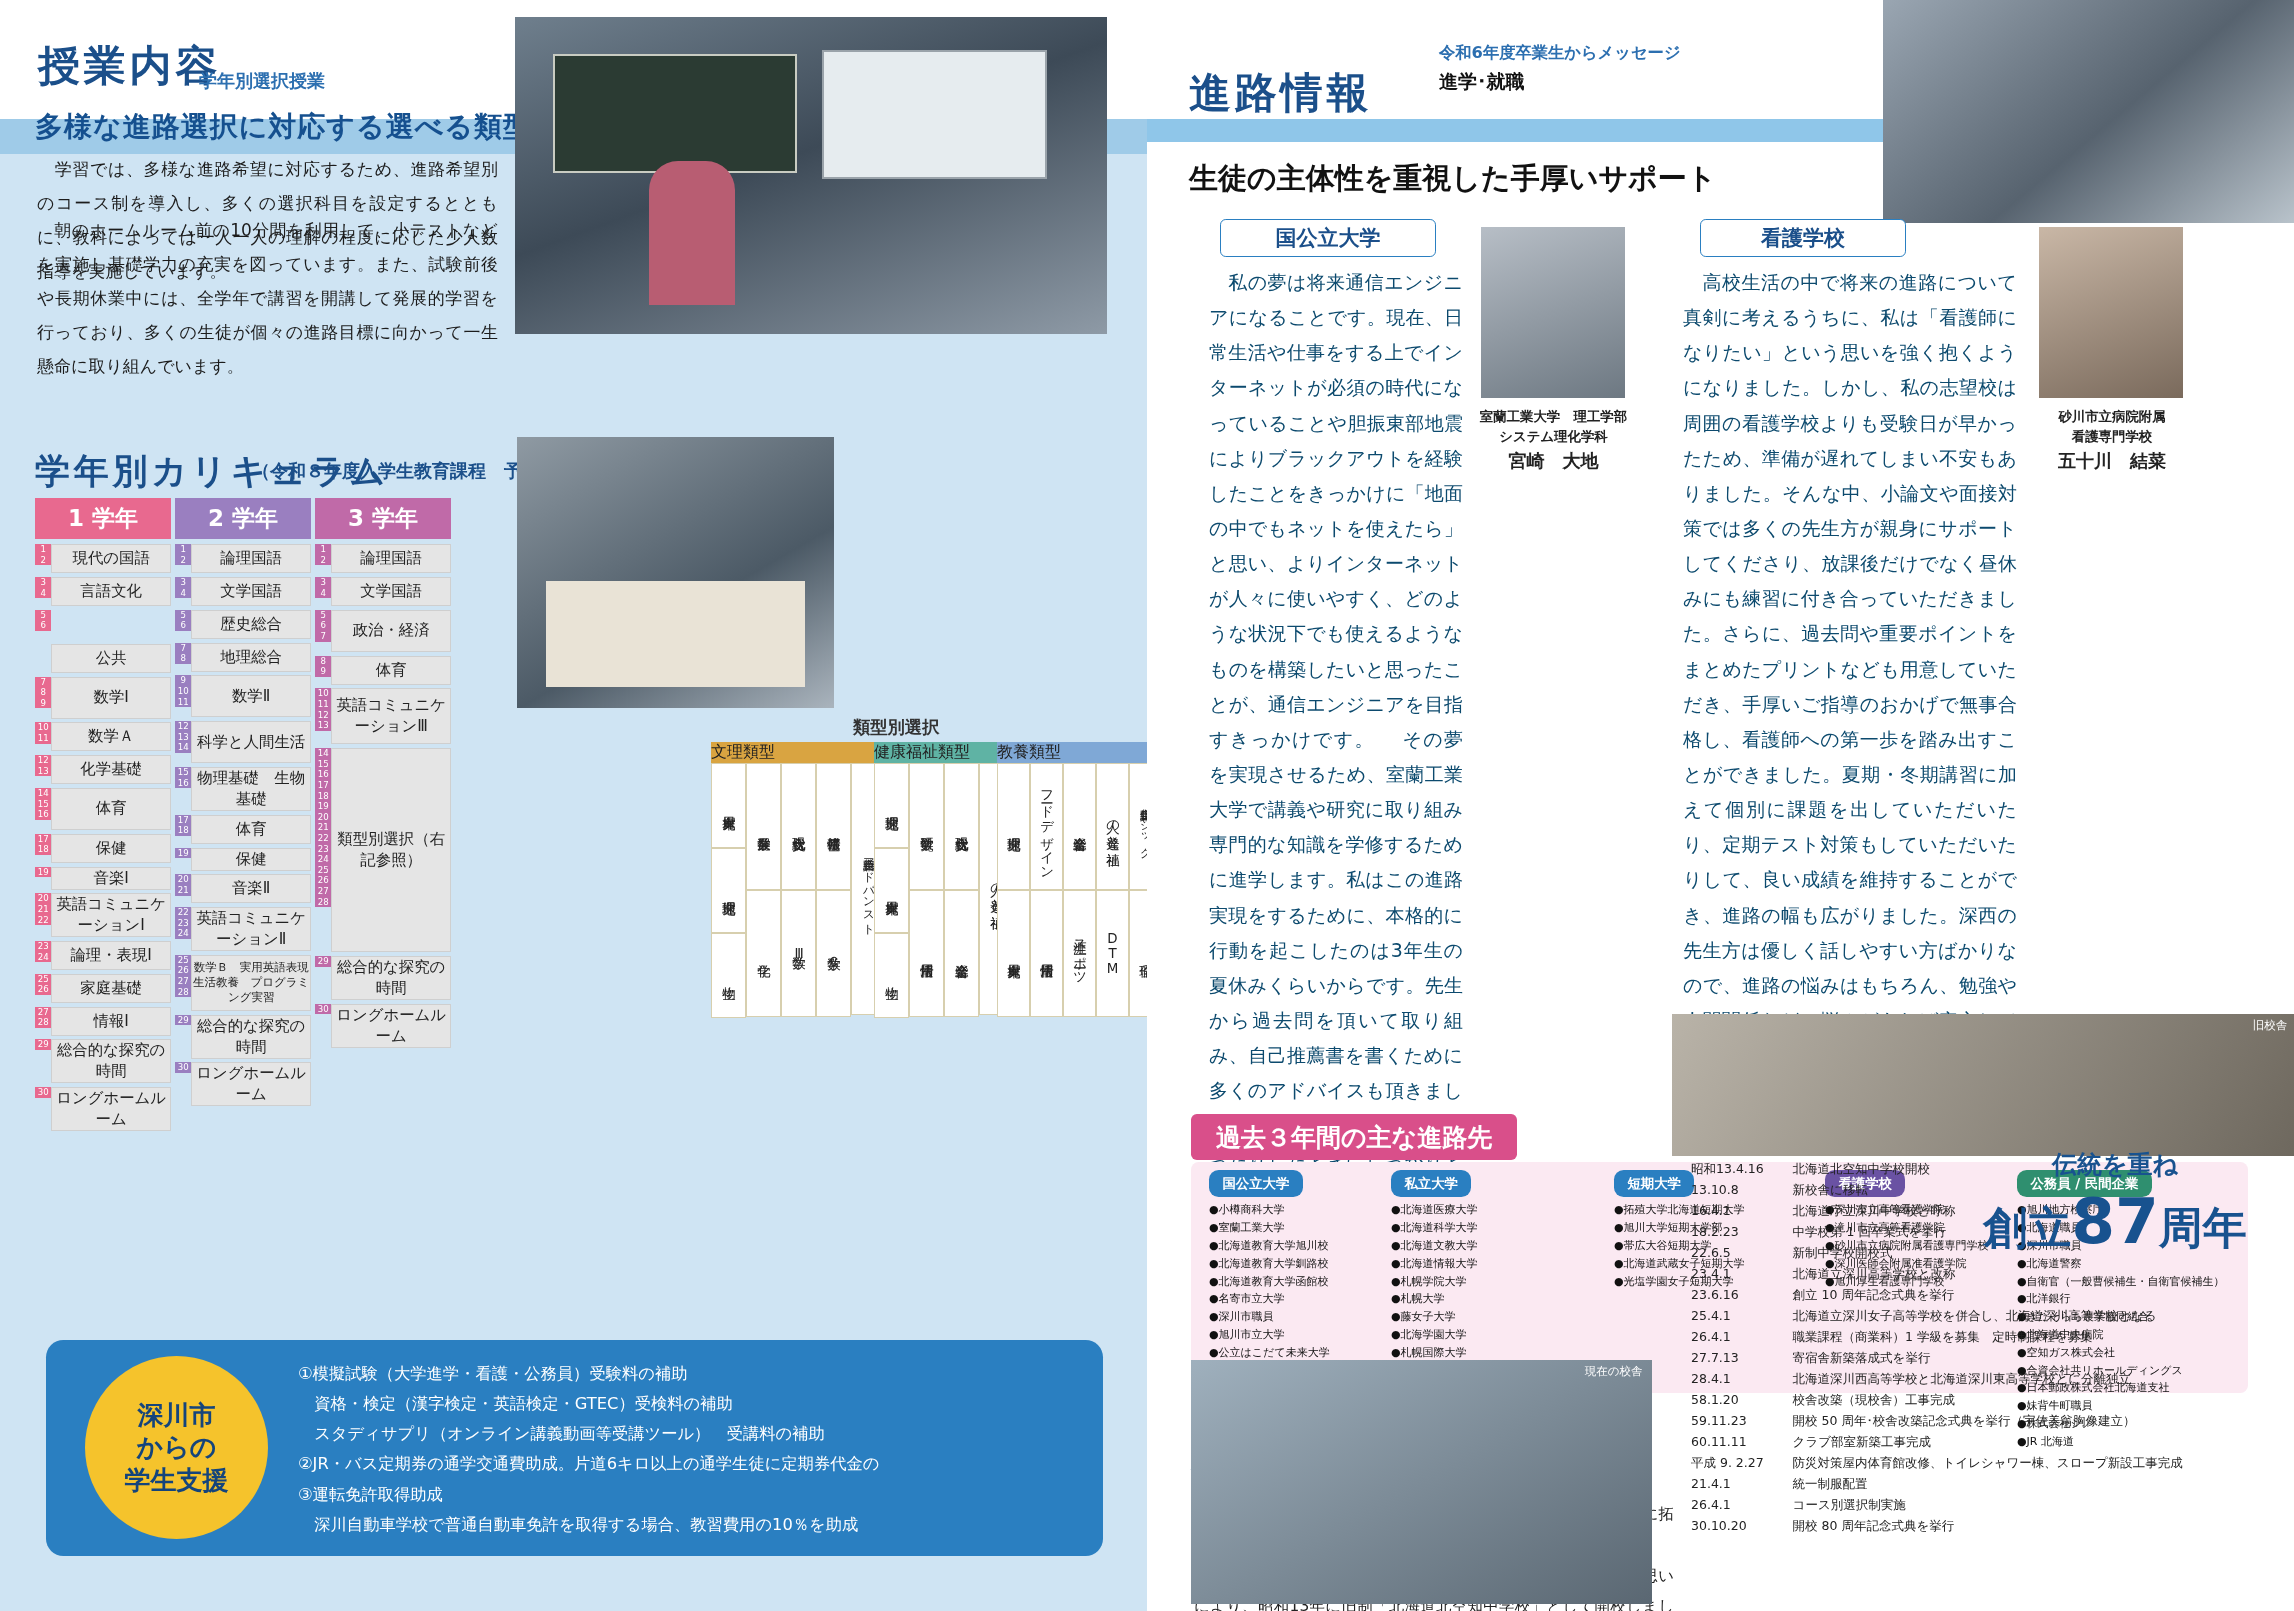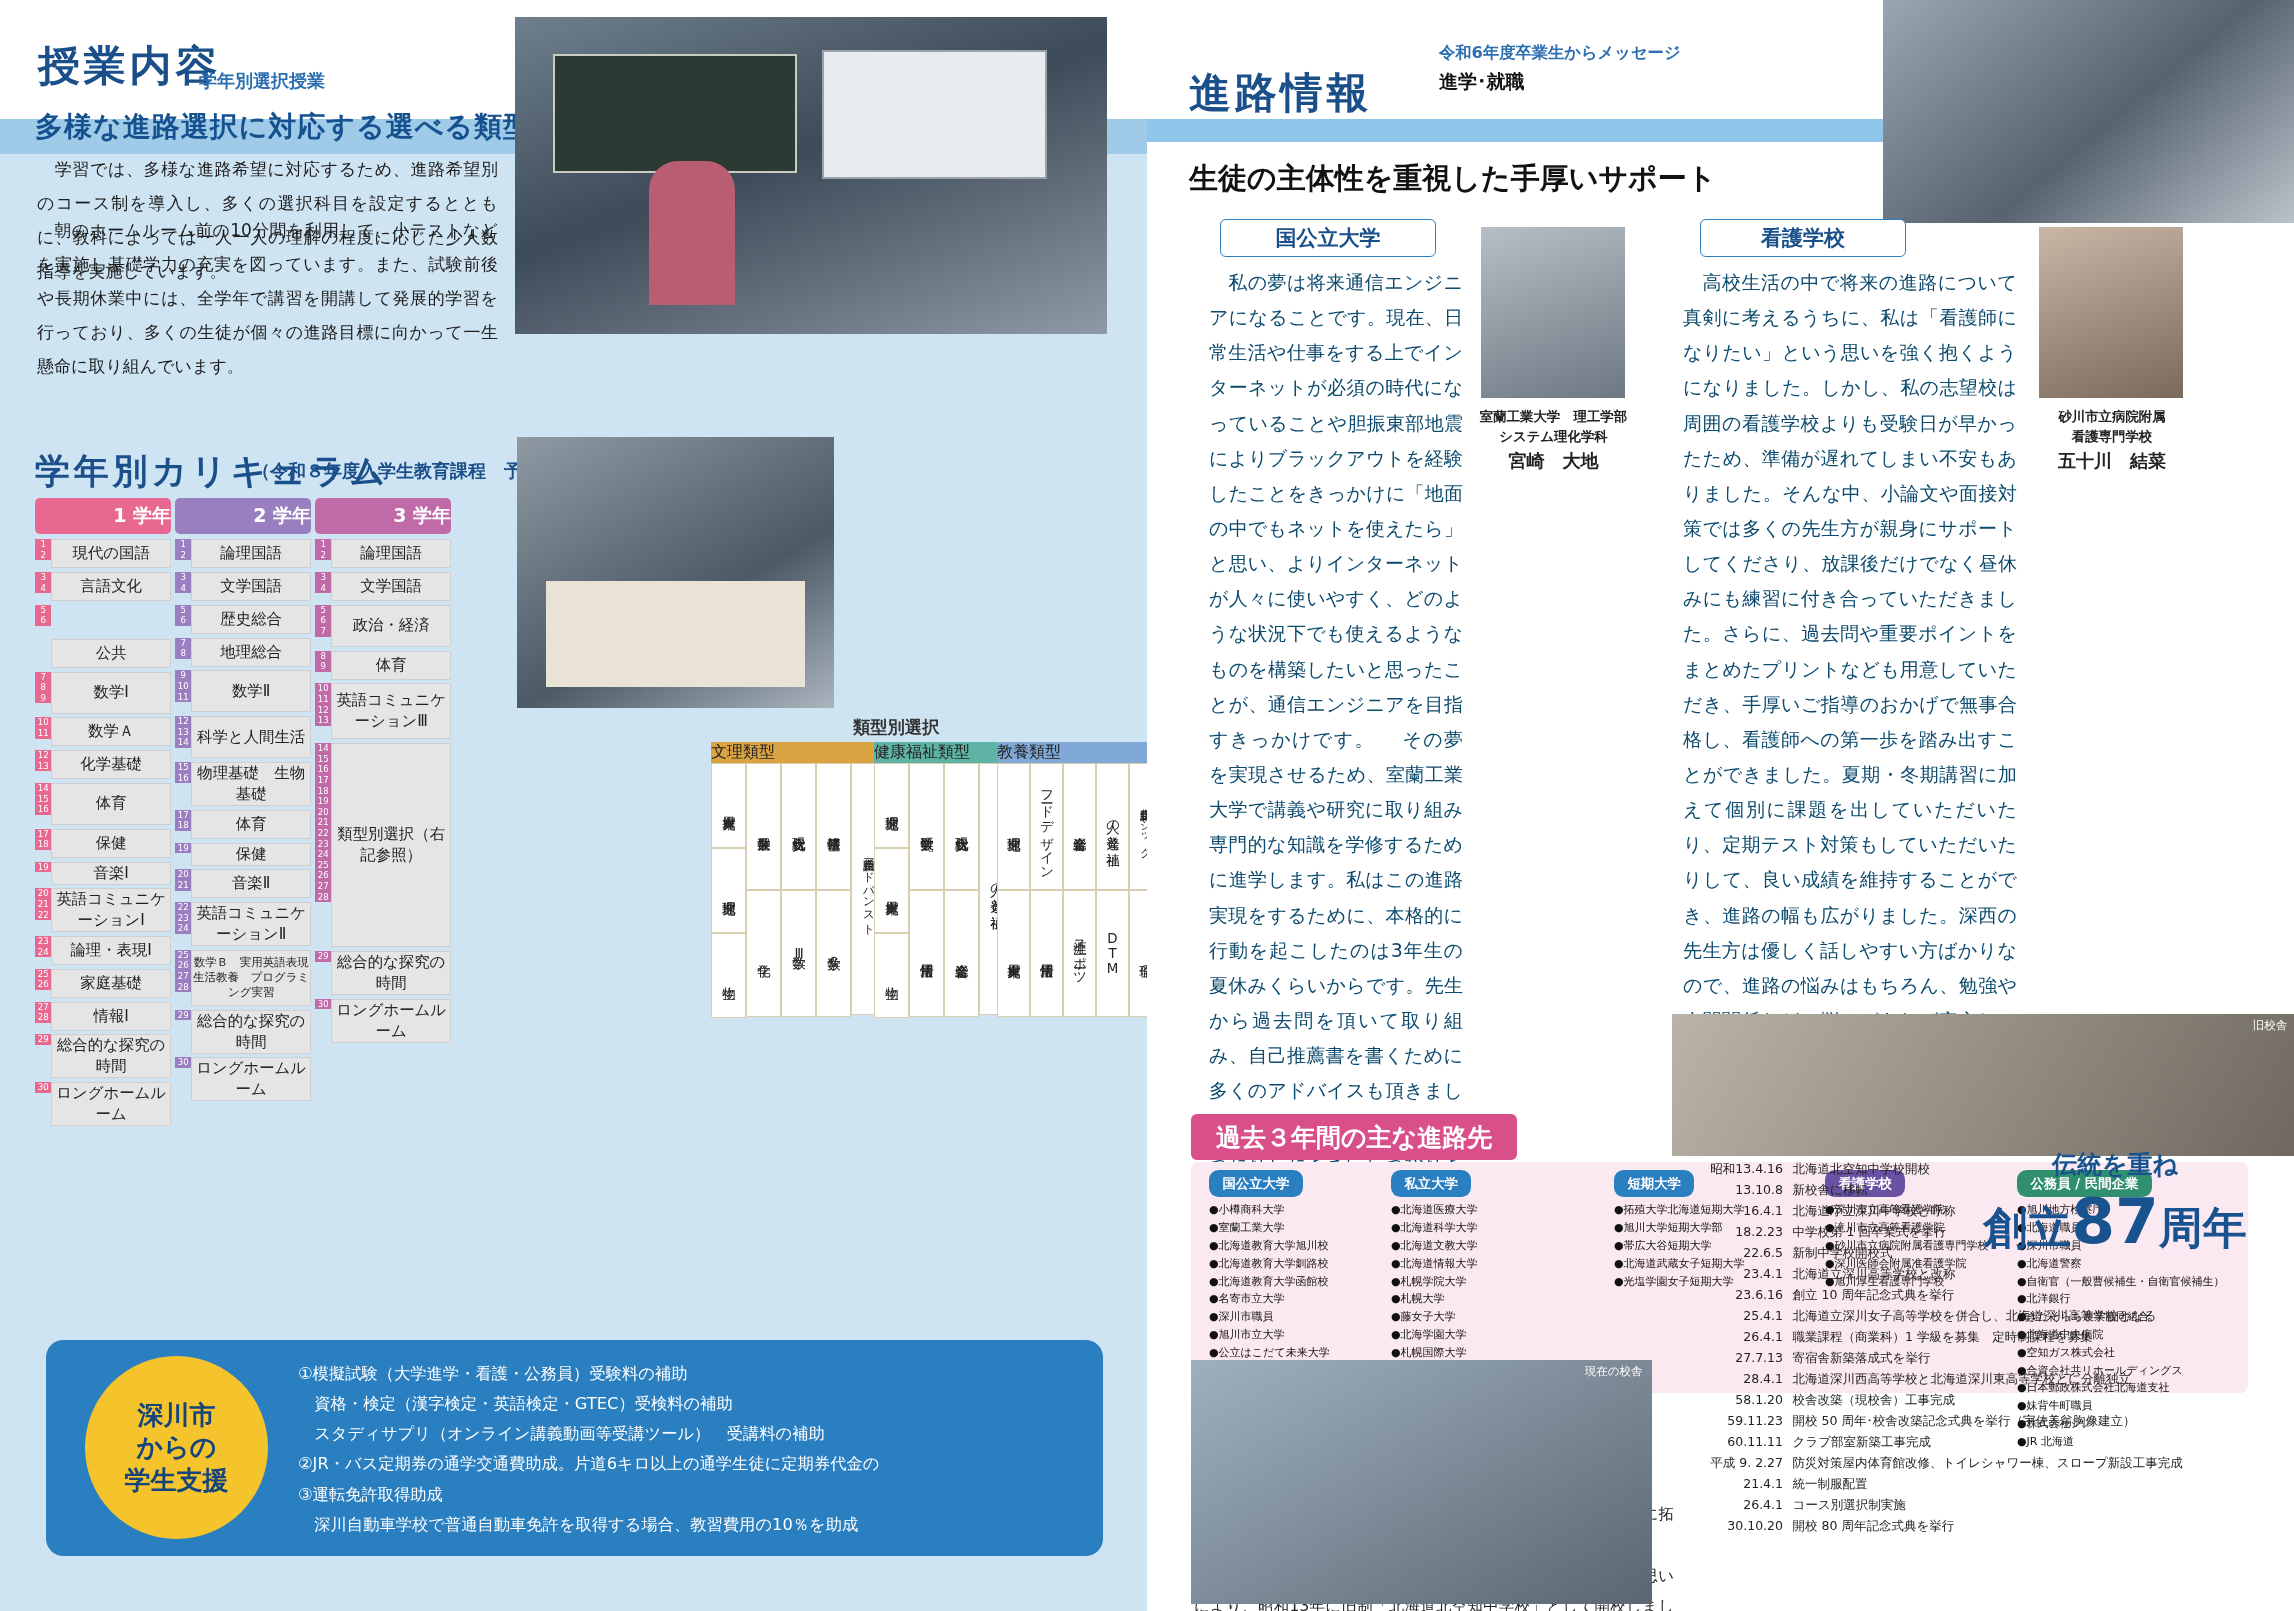--- a/index.html
+++ b/index.html
@@ -26,21 +26,21 @@
   .blue-head{
     position:absolute;font-size:28px;font-weight:bold;color:#15508f;letter-spacing:1px;
   }
   .body-text{
     position:absolute;font-size:17px;line-height:2.0;color:#1c1c1c;text-align:justify;
   }
 
   
   .curr{position:absolute;}
   .curr-head{
-    text-align:right;font-size:19px;font-weight:bold;color:#fff;padding:4.8px 0;border-radius:5px;
+    text-align:center;font-size:23px;font-weight:bold;color:#fff;padding:4.8px 0;border-radius:0;
   }
   .rowline{display:flex;align-items:stretch;margin-top:1.9px;}
   .numcol{width:16.3px;display:flex;flex-direction:column;}
   .num{font-size:8.6px;color:#fff;text-align:center;line-height:1;padding:1px 0;}
   .cellbox{
     flex:1;background:#e5e5e5;border:1px solid #cfcfcf;text-align:center;
     font-size:15.4px;display:flex;align-items:center;justify-content:center;
   }
   .grid{display:flex;flex-direction:column;gap:1.9px;}
 
@@ -93,21 +93,21 @@
   .dcol.nurse .dh{background:#6a52a3;}
   .dcol.pub .dh{background:#2f8f6f;}
   .dlist div{white-space:nowrap;}
 
   
   .hist-title{position:absolute;left:1191px;top:1422px;font-size:42px;font-weight:bold;color:#1b4f8a;letter-spacing:5.8px;}
   .hist-sub{position:absolute;left:1345px;top:1449px;font-size:16.3px;color:#d4679a;font-weight:bold;}
   .hist-body{position:absolute;left:1194px;top:1499px;width:480px;font-size:15.4px;line-height:1.95;text-align:justify;}
   .chrono{position:absolute;left:1691px;top:1158px;width:538px;font-size:12.5px;line-height:1.68;}
   .chrono .ln{display:flex;}
-  .chrono .y{width:92px;text-align:right;padding-right:9.6px;white-space:nowrap;}
+  .chrono .y{width:92px;text-align:left;padding-right:9.6px;white-space:nowrap;}
   .anniv{
     position:absolute;right:35px;top:1148px;width:288px;text-align:center;color:#18528f;
   }
   .anniv .l1{font-size:25px;font-weight:bold;}
   .anniv .l2{font-size:44px;font-weight:bold;margin-top:3.8px;}
   .anniv .l2 b{font-size:63px;}
 </style>
 </head>
 <body>
 

